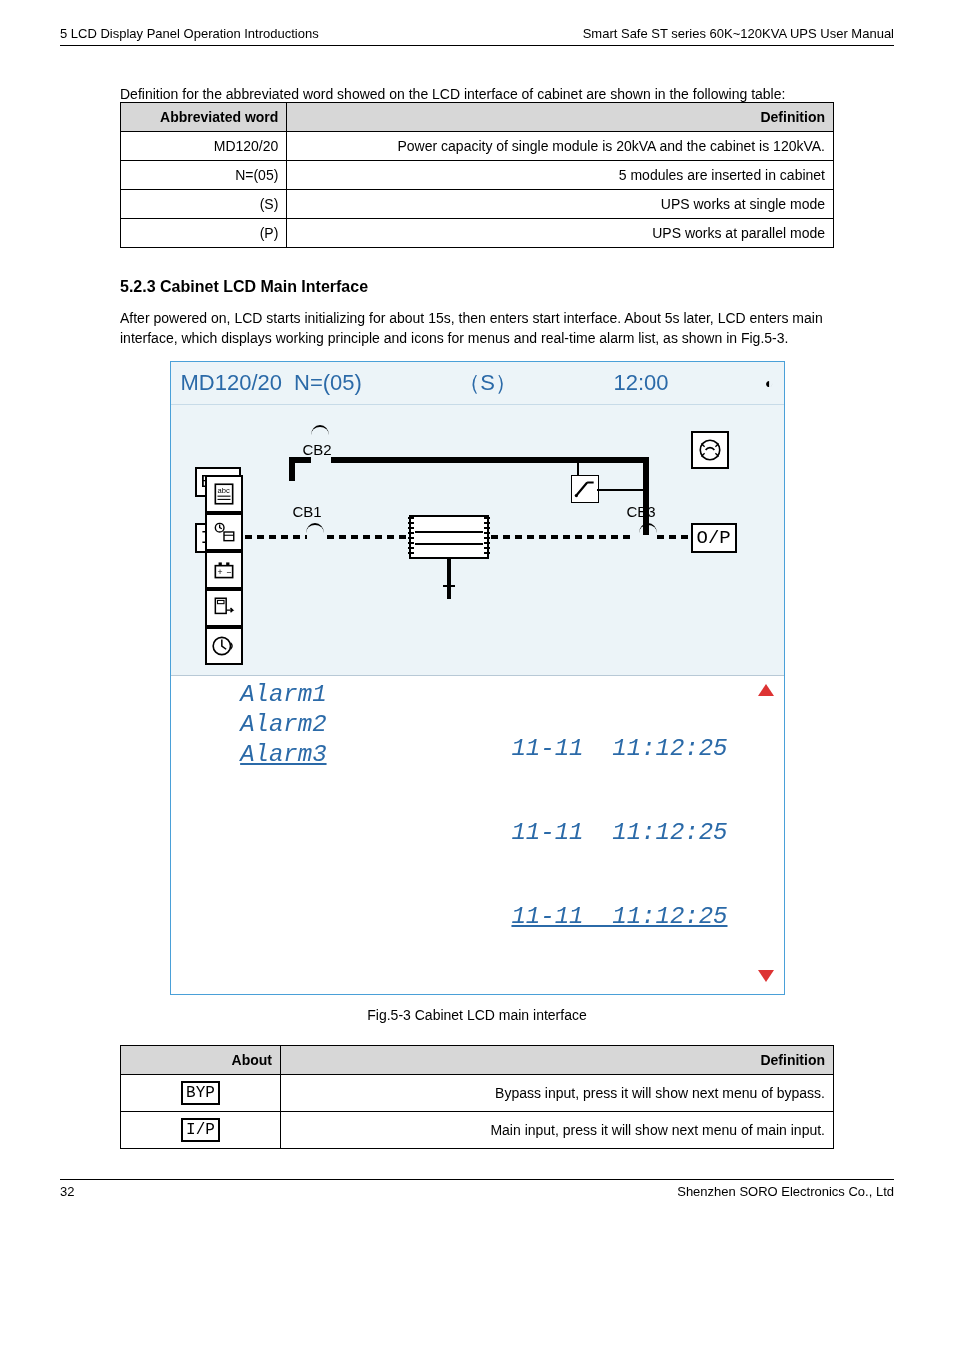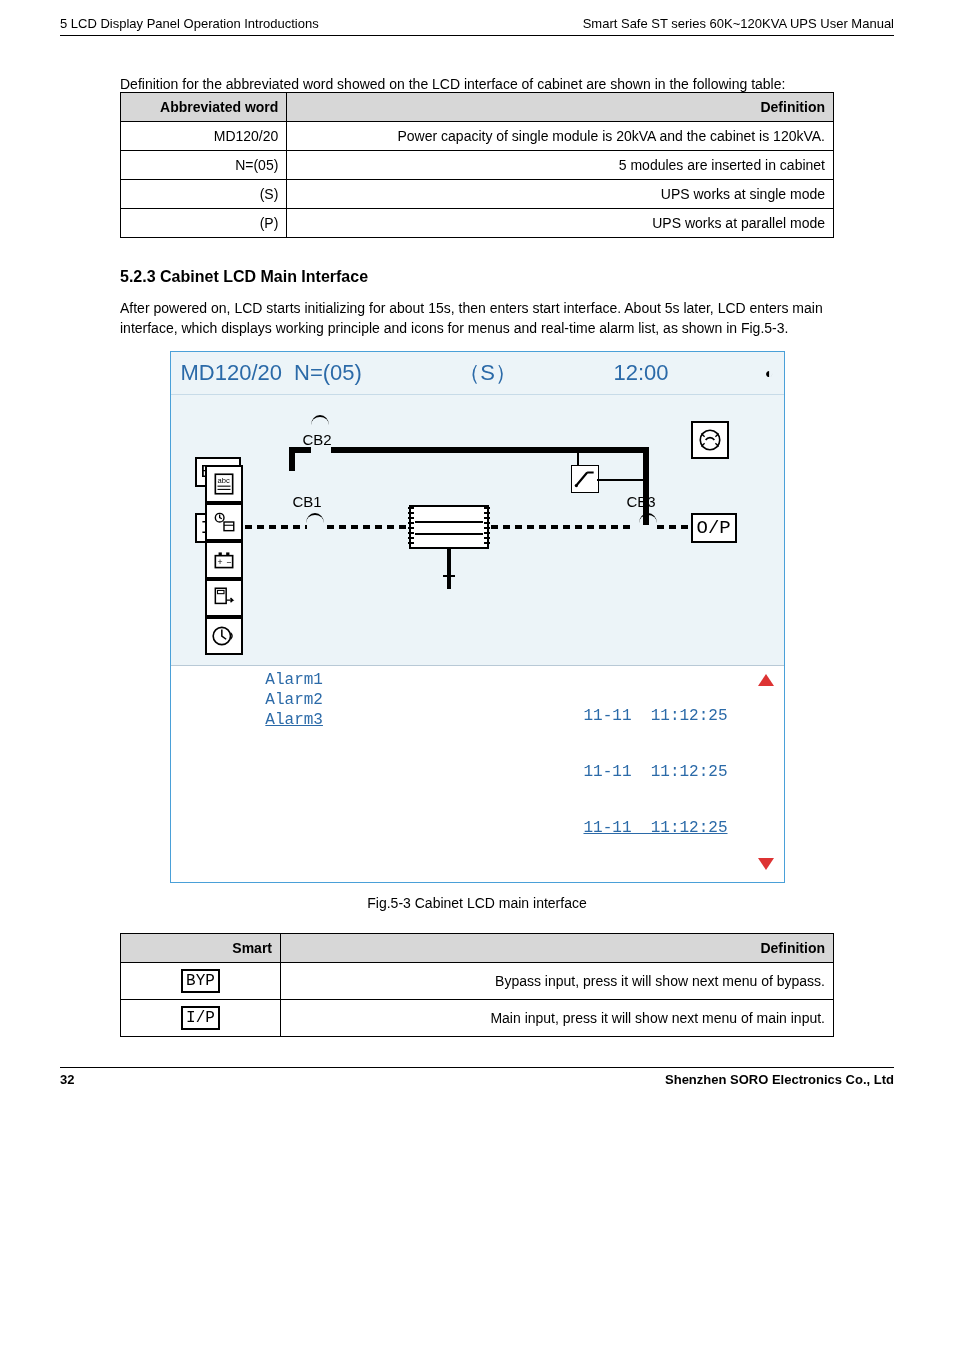--- a/index.html
+++ b/index.html
@@ -5,21 +5,21 @@
   * { box-sizing: border-box; margin: 0; padding: 0; }
   body {
     font-family: Arial, sans-serif;
     background: #ffffff;
     width: 954px;
     margin: 0 auto;
     color: #000;
     font-size: 14px;
   }
   .page {
-    padding: 16px 60px 20px 60px;
+    padding: 26px 60px 20px 60px;
   }
   .header-bar {
     display: flex;
     justify-content: space-between;
     border-bottom: 1px solid #000;
     padding-bottom: 4px;
     margin-bottom: 40px;
     font-size: 13px;
   }
   .content { padding: 0 60px; }
@@ -159,22 +159,23 @@
   }
   .fig-bottom {
     border-top: 1px solid #b8c9d6;
     background: #fff;
     display: flex;
     padding: 4px 8px 8px 8px;
   }
   .fig-bottom .col {
     flex: 1 1 auto;
     font-family: "Courier New", monospace;
-    font-size: 16px;
+    font-size: 24px;
     color: #2b6aa8;
+    font-style: italic;
   }
   .fig-bottom .col.right { text-align: right; white-space: pre; margin-right: 28px;}
   .fig-bottom .col .row { line-height: 1.25; }
   .fig-bottom .col .row.last { text-decoration: underline; }
   .arrows {
     width: 20px;
     display: flex;
     flex-direction: column;
     justify-content: space-between;
     align-items: center;
@@ -197,21 +198,20 @@
     font-size: 14px;
     margin: 12px 0 22px 0;
   }
   .footer-bar {
     display: flex;
     justify-content: space-between;
     border-top: 1px solid #000;
     padding-top: 4px;
     margin-top: 24px;
     font-size: 13px;
-    font-weight: bold;
   }
   .mini-icon {
     display:inline-block;
     border:2px solid #000;
     padding: 1px 3px;
     font-family:"Courier New", monospace;
     font-size: 16px;
     background:#fff;
   }
 </style>
@@ -389,21 +389,21 @@
           </div>
         </div>
       </div>
 
       <div class="fig-caption">Fig.5-3 Cabinet LCD main interface</div>
     </div>
 
     <table class="defs">
       <tbody>
           <tr>
-        <th style="width:140px;">Smart</th>
+        <th style="width:140px;">About</th>
         <th>Definition</th>
       </tr>
       <tr>
         <td class="icon-cell">
           <span class="mini-icon">BYP</span>
         </td>
         <td>Bypass input, press it will show next menu of bypass.</td>
       </tr>
       <tr>
         <td class="icon-cell">

